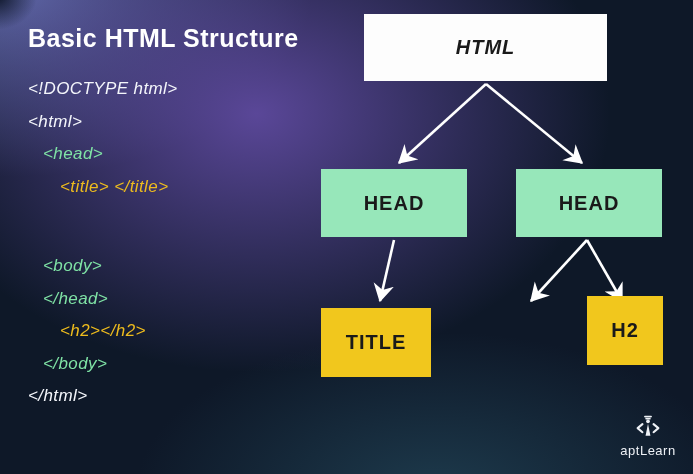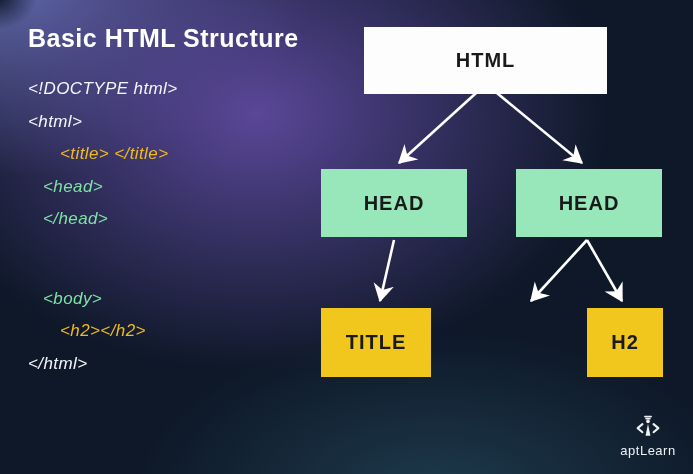--- a/index.html
+++ b/index.html
@@ -33,51 +33,52 @@
   .c-green{color:#7fe2a5;}
   .c-yellow{color:#eebc1d;}
   
   .node{
     position:absolute;display:flex;align-items:center;justify-content:center;
     font-size:20px;font-weight:bold;color:#1a1a1a;letter-spacing:1px;
   }
   .node-white{background:#fdfdfd;}
   .node-green{background:#97e7ba;text-align:right;}
   .node-yellow{background:#f1c71d;}
-  .n-html {left:364px;top:27px;width:243px;height:67px;}
+  .n-html {left:364px;top:14px;width:243px;height:67px;font-style:italic;}
   .n-head {left:321px;top:169px;width:146px;height:68px;}
   .n-body {left:516px;top:169px;width:146px;height:68px;}
   .n-title{left:321px;top:308px;width:110px;height:69px;}
   .n-h1   {left:487px;top:308px;width:76px;height:69px;}
-  .n-h2   {left:587px;top:308px;width:76px;height:69px;}
+  .n-h2   {left:587px;top:296px;width:76px;height:69px;}
   .connectors{position:absolute;left:0;top:0;pointer-events:none;}
   
   .logo{
     position:absolute;left:608px;top:412px;width:80px;
     display:flex;flex-direction:column;align-items:center;
   }
   .logo-text{
     color:#eef1f6;font-size:13px;letter-spacing:.5px;margin-top:1px;
   }
 </style>
 </head>
 <body>
 
 <div class="canvas">
 
   <h1 class="page-title">Basic HTML Structure</h1>
 
   <div class="code">
     <div class="code-line c-white  ind-0">&lt;!DOCTYPE html&gt;</div>
     <div class="code-line c-white  ind-0">&lt;html&gt;</div>
+    <div class="code-line c-green  ind-1">&lt;head&gt;</div>
     <div class="code-line c-yellow ind-2">&lt;title&gt; &lt;/title&gt;</div>
-    <div class="code-line c-green  ind-1">&lt;head&gt;</div>
+    <div class="code-line c-green  ind-1 gap-before">&lt;body&gt;</div>
     <div class="code-line c-green  ind-1">&lt;/head&gt;</div>
-    <div class="code-line c-green  ind-1 gap-before">&lt;body&gt;</div>
     <div class="code-line c-yellow ind-2">&lt;h2&gt;&lt;/h2&gt;</div>
+    <div class="code-line c-green  ind-1">&lt;/body&gt;</div>
     <div class="code-line c-white  ind-0">&lt;/html&gt;</div>
   </div>
 
   <svg class="connectors" width="693" height="474" viewBox="0 0 693 474">
     <defs>
       <marker id="arw" markerWidth="9" markerHeight="9" refX="6.5" refY="4" orient="auto">
         <path d="M0,0 L7,4 L0,8 L2.2,4 Z" fill="#ffffff"></path>
       </marker>
     </defs>
     <g stroke="#ffffff" stroke-width="2.6" fill="none">

